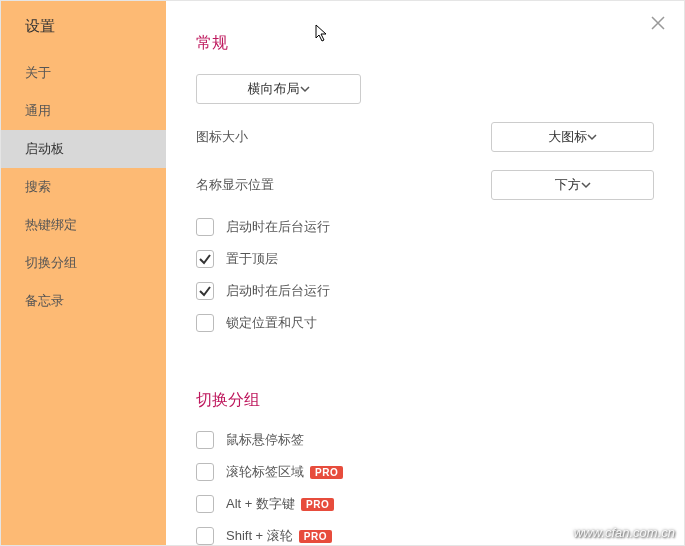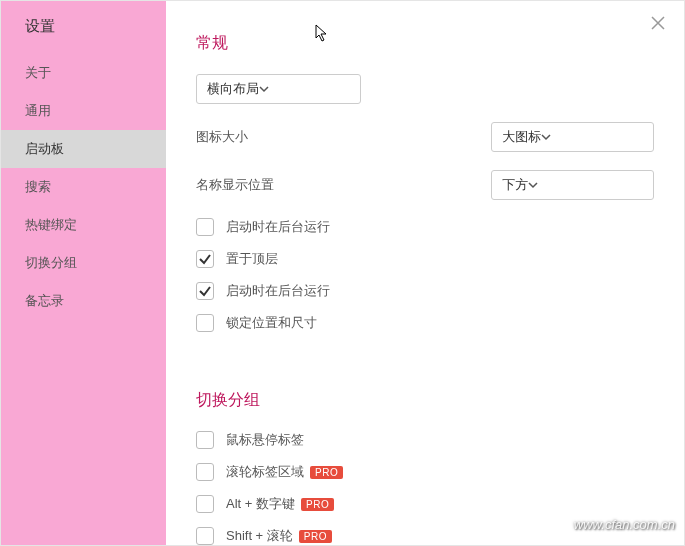--- a/index.html
+++ b/index.html
@@ -1,40 +1,40 @@
 <!DOCTYPE html>
 <html><head>
 <meta charset="utf-8">
 <style>
 *{box-sizing:border-box;margin:0;padding:0;font-family:"Microsoft YaHei","PingFang SC",sans-serif}
 body{width:685px;height:546px;overflow:hidden;background:#fff;position:relative}
 .app{display:flex;width:100%;height:100%;background:#fff;border:1px solid #e5e5e5}
-.sidebar{width:165px;background:#f9a8d4;flex-shrink:0;position:relative}
+.sidebar{width:165px;background:#fdba74;flex-shrink:0;position:relative}
 .sidebar-title{font-size:15px;color:#333;padding:16px 0 18px 24px}
 .nav-item{padding:10px 0 10px 24px;font-size:13px;color:#555;cursor:pointer}
 .nav-item.active{background:#d8d8d8;color:#333}
 .main{flex:1;padding:18px 30px 0 30px;overflow-y:auto;position:relative}
 .main::-webkit-scrollbar{width:0}
 .section-title{font-size:16px;color:#be185d;margin:14px 0 20px 0}
 .row{display:flex;align-items:center;margin-bottom:18px}
 .row-label{width:300px;font-size:13px;color:#555}
-.select{width:165px;height:30px;border:1px solid #ccc;border-radius:3px;display:flex;align-items:center;justify-content:flex-start;padding:0 10px;font-size:13px;color:#333;cursor:pointer;background:#fff}
+.select{width:165px;height:30px;border:1px solid #ccc;border-radius:3px;display:flex;align-items:center;justify-content:center;padding:0 10px;font-size:13px;color:#333;cursor:pointer;background:#fff}
 .chevron{width:10px;height:10px}
 .chevron svg{display:block}
 .check-row{display:flex;align-items:center;margin-bottom:14px}
 .checkbox{width:18px;height:18px;border:1px solid #bbb;border-radius:3px;margin-right:12px;display:flex;align-items:center;justify-content:center;background:#fff;cursor:pointer;flex-shrink:0}
 .checkbox.checked svg{display:block}
 .checkbox svg{display:none;width:14px;height:14px}
 .check-label{font-size:13px;color:#555}
-.pro{display:inline-block;background:#e74c3c;color:#fff;font-size:10px;font-weight:normal;padding:1px 5px;border-radius:2px;margin-left:6px;letter-spacing:0.5px}
+.pro{display:inline-block;background:#e74c3c;color:#fff;font-size:10px;font-weight:bold;padding:1px 5px;border-radius:2px;margin-left:6px;letter-spacing:0.5px}
 .close{position:absolute;top:12px;right:16px;width:20px;height:20px;cursor:pointer;color:#888}
 .close svg{display:block}
 .cursor{position:absolute;top:24px;left:315px;pointer-events:none}
 .cursor svg{display:block}
-.watermark{position:absolute;bottom:14px;right:10px;font-size:13px;color:rgba(255,255,255,0.9);font-style:italic;text-shadow:0 0 3px #777,1px 1px 2px #666;pointer-events:none;font-family:Arial,sans-serif}
+.watermark{position:absolute;bottom:6px;right:10px;font-size:13px;color:rgba(255,255,255,0.9);font-style:italic;text-shadow:0 0 3px #777,1px 1px 2px #666;pointer-events:none;font-family:Arial,sans-serif}
 .spacer{height:30px}
 </style>
 </head>
 <body>
 
 <div class="app">
   <div class="sidebar">
     <div class="sidebar-title">设置</div>
     <div class="nav-item">关于</div>
     <div class="nav-item">通用</div>

